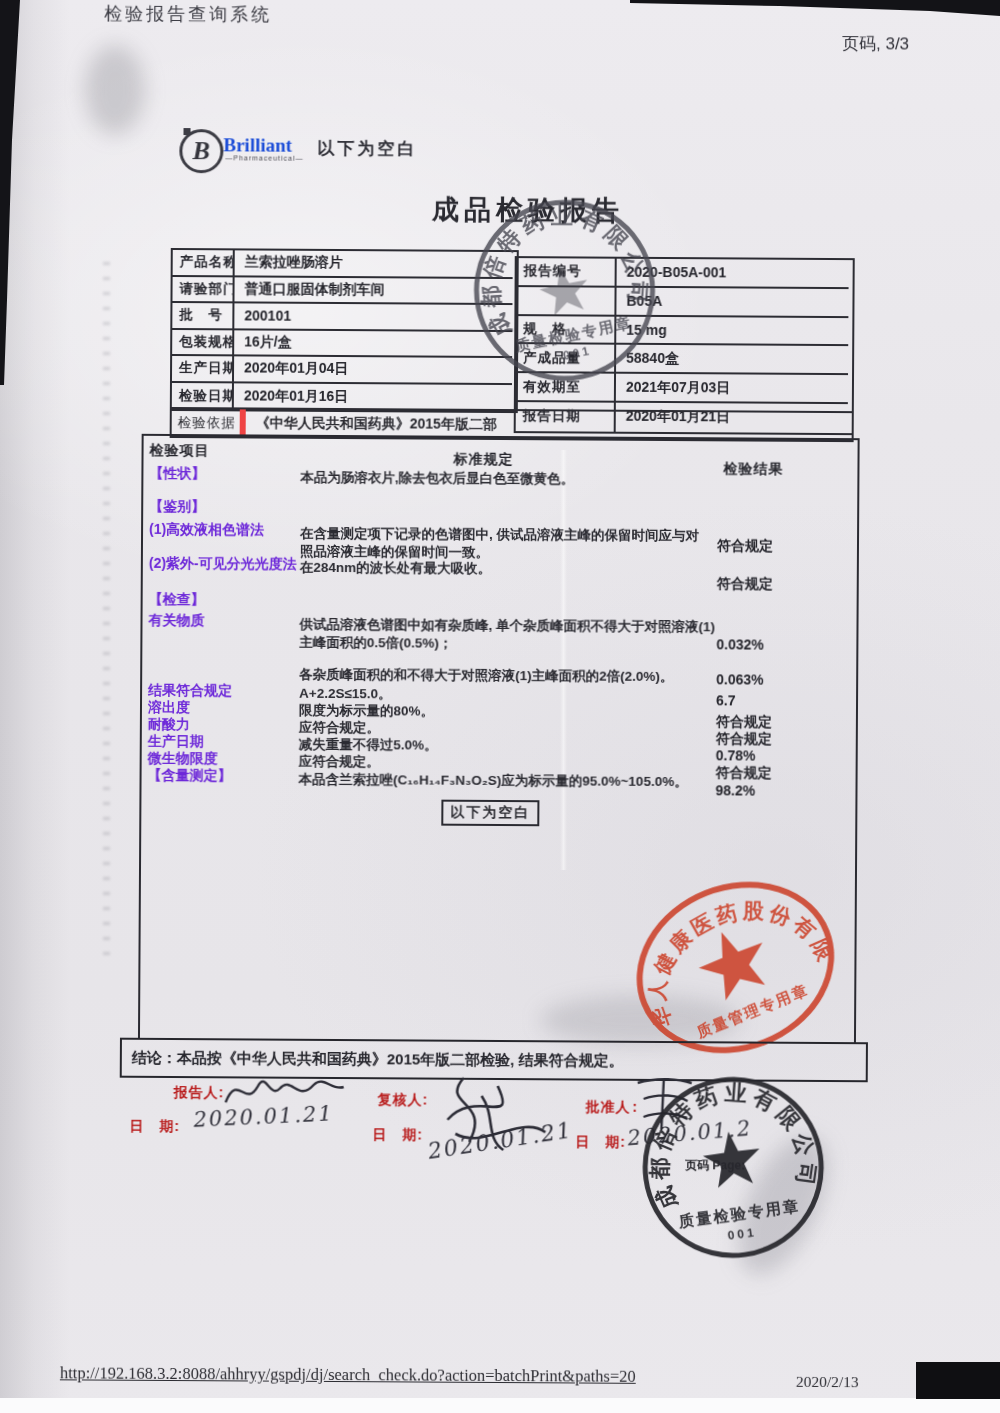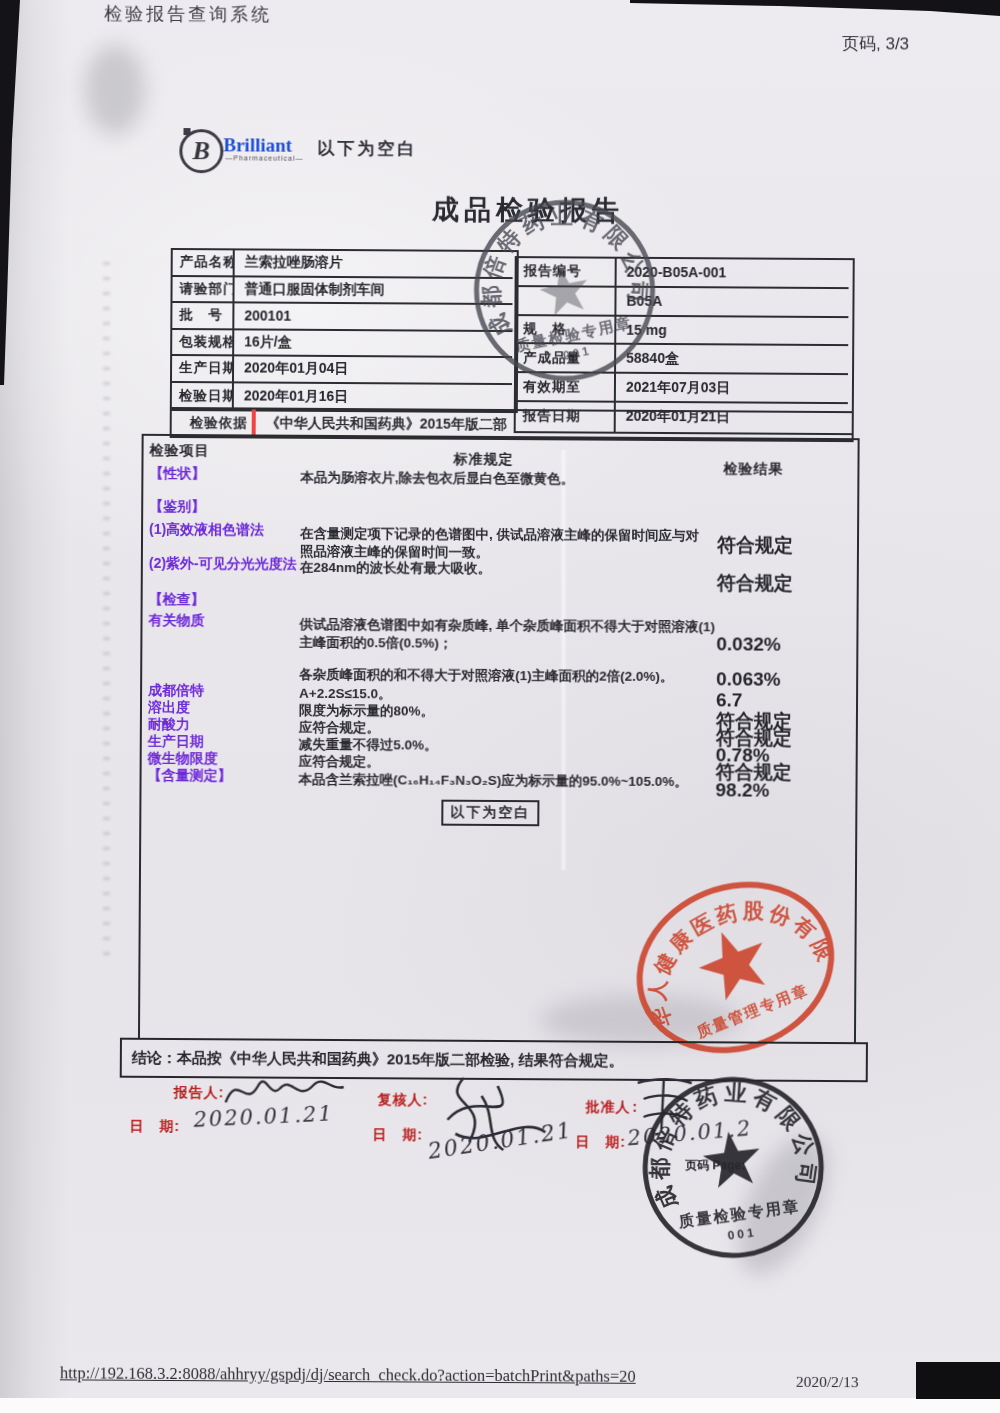--- a/index.html
+++ b/index.html
@@ -34,29 +34,29 @@
     letter-spacing:5px;color:#2a2a31;}
   
   .grid{position:absolute;display:grid;border:2px solid #2c2c33;}
   .grid .cell{display:flex;align-items:center;font-size:13.5px;font-weight:700;color:#26262d;
     overflow:hidden;white-space:nowrap;}
   .grid .lab{padding-left:7px;border-right:2px solid #2c2c33;letter-spacing:1px;}
   .grid .val{padding-left:10px;font-size:14px;}
   .grid .bline{border-bottom:2px solid #2c2c33;}
   .basis-row{position:absolute;left:168px;top:409px;width:680px;height:27px;border:2px solid #2c2c33;
     display:flex;align-items:center;}
-  .basis-row .lab{width:62px;padding-left:18px;border-right:4px solid #ef4444;height:100%;
-    display:flex;align-items:center;font-size:13.5px;font-weight:700;letter-spacing:1px;}
+  .basis-row .lab{width:62px;padding-left:6px;border-right:6px solid #ef4444;height:100%;
+    display:flex;align-items:center;font-size:13.5px;font-weight:400;letter-spacing:1px;}
   .basis-row .val{padding-left:10px;font-size:14px;font-weight:700;}
   
   .items-box{position:absolute;left:140px;top:436px;width:714px;height:602px;border:2.5px solid #2a2a31;}
   .ihead{position:absolute;font-size:14px;font-weight:700;color:#26262d;letter-spacing:1px;}
   .irow-name{position:absolute;font-size:14px;font-weight:700;color:#6d28d9;width:152px;line-height:17px;}
   .irow-std{position:absolute;font-size:13.5px;font-weight:600;color:#2b2b32;line-height:17.5px;}
-  .irow-res{position:absolute;font-size:19px;font-weight:700;color:#26262d;line-height:18px;}
+  .irow-res{position:absolute;font-size:14px;font-weight:700;color:#26262d;line-height:18px;}
   .res-big{font-size:14.5px;line-height:20px;white-space:normal;}
   .blank-note{position:absolute;left:300px;top:362px;border:2px solid #2a2a31;padding:2px 7px;
     font-size:14px;font-weight:700;letter-spacing:2px;}
   .conclusion{position:absolute;left:122px;top:1040px;width:734px;height:36px;border:2.5px solid #26262c;
     display:flex;align-items:center;padding-left:10px;font-size:15px;font-weight:700;color:#26262d;}
   .sig-label{font-size:14px;font-weight:700;color:#b91c1c;letter-spacing:1px;}
   .hw{position:absolute;font-family:"DejaVu Serif",serif;font-style:italic;font-size:21px;
     color:#33333d;letter-spacing:2px;}
   .sig-svg{position:absolute;overflow:visible;}
   .stamp{position:absolute;overflow:visible;}
@@ -152,21 +152,21 @@
 
     <div class="irow-name" style="left:6px;top:155px;">【检查】</div>
 
     <div class="irow-name" style="left:6px;top:176px;">有关物质</div>
     <div class="irow-std" style="left:157px;top:179px;width:418px;white-space:normal;">供试品溶液色谱图中如有杂质峰, 单个杂质峰面积不得大于对照溶液(1)主峰面积的0.5倍(0.5%)；</div>
     <div class="irow-res" style="left:574px;top:196px;">0.032%</div>
 
     <div class="irow-std" style="left:157px;top:229px;width:440px;">各杂质峰面积的和不得大于对照溶液(1)主峰面积的2倍(2.0%)。</div>
     <div class="irow-res" style="left:574px;top:231px;">0.063%</div>
 
-    <div class="irow-name" style="left:6px;top:246px;">成都倍特</div>
+    <div class="irow-name" style="left:6px;top:246px;">结果符合规定</div>
     <div class="irow-std" style="left:157px;top:248px;width:300px;">A+2.2S≤15.0。</div>
     <div class="irow-res" style="left:574px;top:252px;">6.7</div>
 
     <div class="irow-name" style="left:6px;top:263px;">溶出度</div>
     <div class="irow-std" style="left:157px;top:265px;width:300px;">限度为标示量的80%。</div>
     <div class="irow-res" style="left:574px;top:273px;">符合规定</div>
 
     <div class="irow-name" style="left:6px;top:280px;">耐酸力</div>
     <div class="irow-std" style="left:157px;top:282px;width:300px;">应符合规定。</div>
     <div class="irow-res" style="left:574px;top:290px;">符合规定</div>

